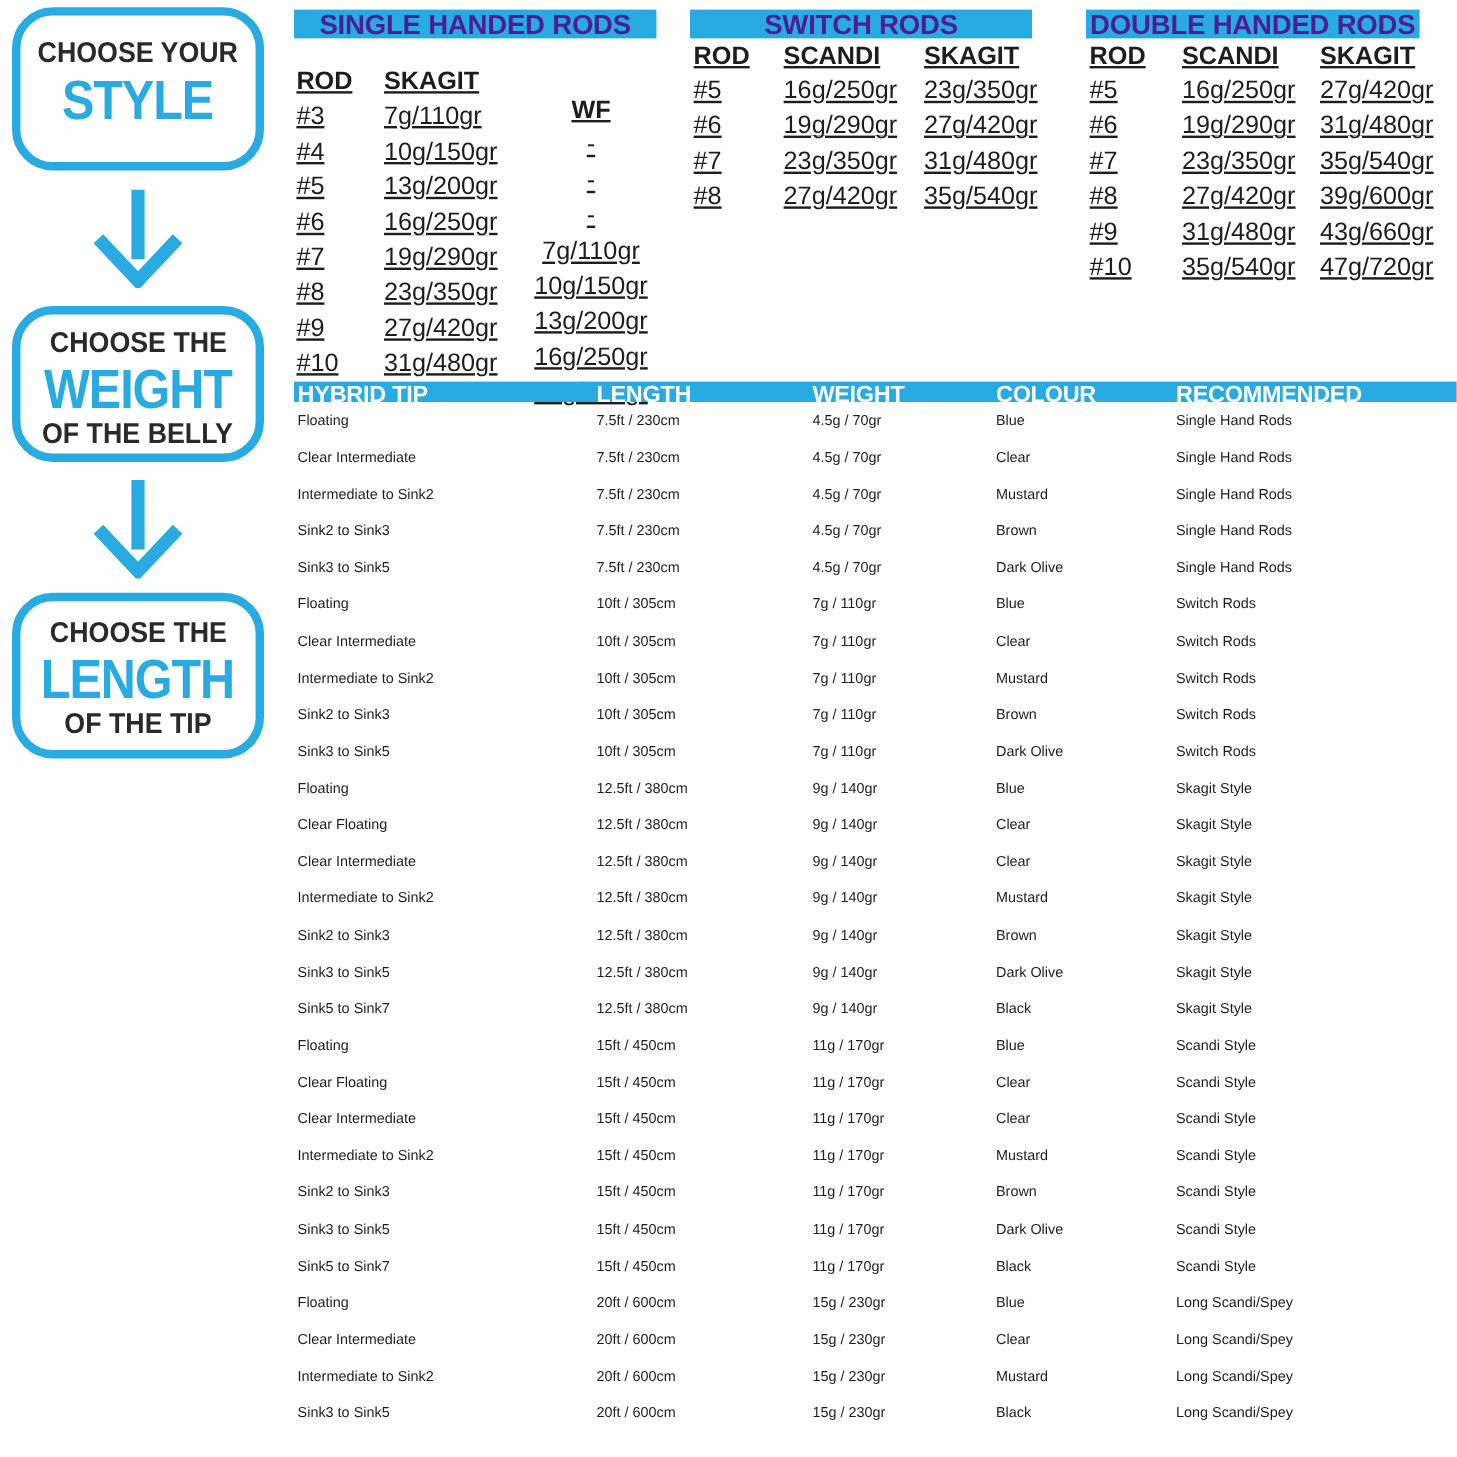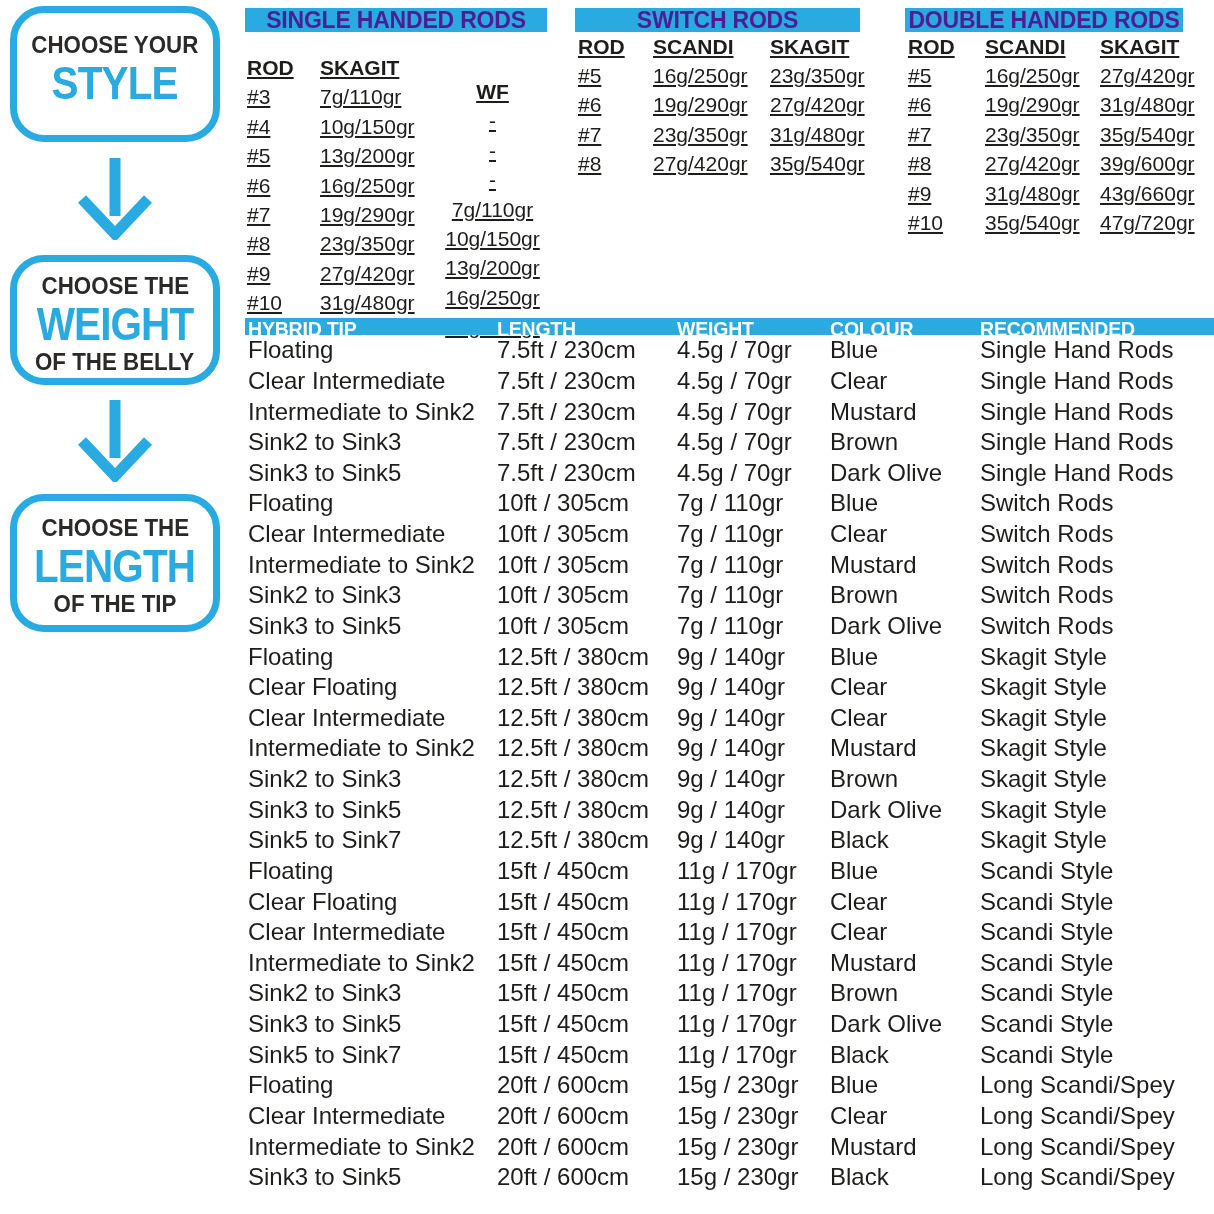--- a/index.html
+++ b/index.html
@@ -41,21 +41,21 @@
   .t3 { left:905px; width:278px; }
   .t3 .r { grid-template-columns:77px 115px 86px; padding-left:3px; }
 
   
   .tip-table { position:absolute; left:245px; top:318px; width:969px; }
   .tip-banner { height:17px; background:var(--blue); color:#fff; font-weight:bold;
     font-size:19.5px; letter-spacing:-0.2px; display:grid; align-items:center;
     grid-template-columns:249px 180px 153px 150px 1fr; padding-left:3px;
     box-sizing:border-box; }
   .tip-rows .r { display:grid; grid-template-columns:249px 180px 153px 150px 1fr;
-    height:30.64px; align-items:center; font-size:24px; color:var(--ink);
+    height:30.64px; align-items:center; font-size:12px; color:var(--ink);
     padding-left:3px; box-sizing:border-box; }
 </style>
 </head>
 <body>
 
 <div class="stage">
 
   <div class="choose-box box1">
     <div class="small">CHOOSE YOUR</div>
     <div class="big">STYLE</div>

